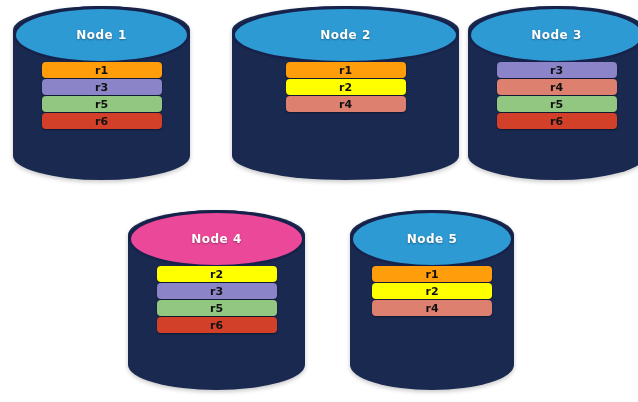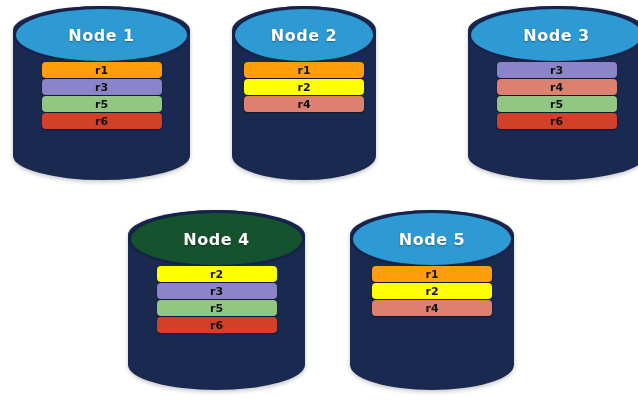--- a/index.html
+++ b/index.html
@@ -47,21 +47,21 @@
     background: #2e9ad4;
     border: 3px solid #16224a;
     box-sizing: border-box;
     display: flex;
     align-items: center;
     justify-content: center;
   }
 
   .node-label {
     color: #ffffff;
-    font-size: 16px;
+    font-size: 12px;
     font-weight: bold;
     letter-spacing: 0.5px;
     text-shadow: 0 1px 2px rgba(0,0,0,0.35);
     white-space: nowrap;
     user-select: none;
   }
 
   
   .replicas {
     position: absolute;
@@ -95,21 +95,21 @@
       <div class="cyl-top" style="background: rgb(46, 154, 212); border-color: rgb(22, 34, 74);">
         <span class="node-label" style="color: rgb(255, 255, 255);">Node  1</span>
       </div>
       <div class="replicas" style="top: 56px;">
         <div class="replica" style="background: rgb(255, 158, 10); width: 120px; color: rgb(17, 17, 17);">r1</div>
         <div class="replica" style="background: rgb(139, 132, 200); width: 120px; color: rgb(17, 17, 17);">r3</div>
         <div class="replica" style="background: rgb(146, 199, 129); width: 120px; color: rgb(17, 17, 17);">r5</div>
         <div class="replica" style="background: rgb(210, 64, 42); width: 120px; color: rgb(17, 17, 17);">r6</div>
       </div>
     </div>
-    <div class="node" style="left: 232px; top: 6px; width: 144px; height: 174px;">
+    <div class="node" style="left: 232px; top: 6px; width: 190px; height: 174px; padding-left: 37px;">
       <div class="cyl-body" style="background: rgb(26, 41, 80);"></div>
       <div class="cyl-top" style="background: rgb(46, 154, 212); border-color: rgb(22, 34, 74);">
         <span class="node-label" style="color: rgb(255, 255, 255);">Node  2</span>
       </div>
       <div class="replicas" style="top: 56px;">
         <div class="replica" style="background: rgb(255, 158, 10); width: 120px; color: rgb(17, 17, 17);">r1</div>
         <div class="replica" style="background: rgb(255, 255, 0); width: 120px; color: rgb(17, 17, 17);">r2</div>
         <div class="replica" style="background: rgb(221, 128, 112); width: 120px; color: rgb(17, 17, 17);">r4</div>
       </div>
     </div>
@@ -120,21 +120,21 @@
       </div>
       <div class="replicas" style="top: 56px;">
         <div class="replica" style="background: rgb(139, 132, 200); width: 120px; color: rgb(17, 17, 17);">r3</div>
         <div class="replica" style="background: rgb(221, 128, 112); width: 120px; color: rgb(17, 17, 17);">r4</div>
         <div class="replica" style="background: rgb(146, 199, 129); width: 120px; color: rgb(17, 17, 17);">r5</div>
         <div class="replica" style="background: rgb(210, 64, 42); width: 120px; color: rgb(17, 17, 17);">r6</div>
       </div>
     </div>
     <div class="node" style="left: 128px; top: 210px; width: 177px; height: 180px;">
       <div class="cyl-body" style="background: rgb(26, 41, 80);"></div>
-      <div class="cyl-top" style="background: #14532d; border-color: rgb(22, 34, 74);">
+      <div class="cyl-top" style="background: #ec4899; border-color: rgb(22, 34, 74);">
         <span class="node-label" style="color: rgb(255, 255, 255);">Node  4</span>
       </div>
       <div class="replicas" style="top: 56px;">
         <div class="replica" style="background: rgb(255, 255, 0); width: 120px; color: rgb(17, 17, 17);">r2</div>
         <div class="replica" style="background: rgb(139, 132, 200); width: 120px; color: rgb(17, 17, 17);">r3</div>
         <div class="replica" style="background: rgb(146, 199, 129); width: 120px; color: rgb(17, 17, 17);">r5</div>
         <div class="replica" style="background: rgb(210, 64, 42); width: 120px; color: rgb(17, 17, 17);">r6</div>
       </div>
     </div>
     <div class="node" style="left: 350px; top: 210px; width: 164px; height: 180px;">

